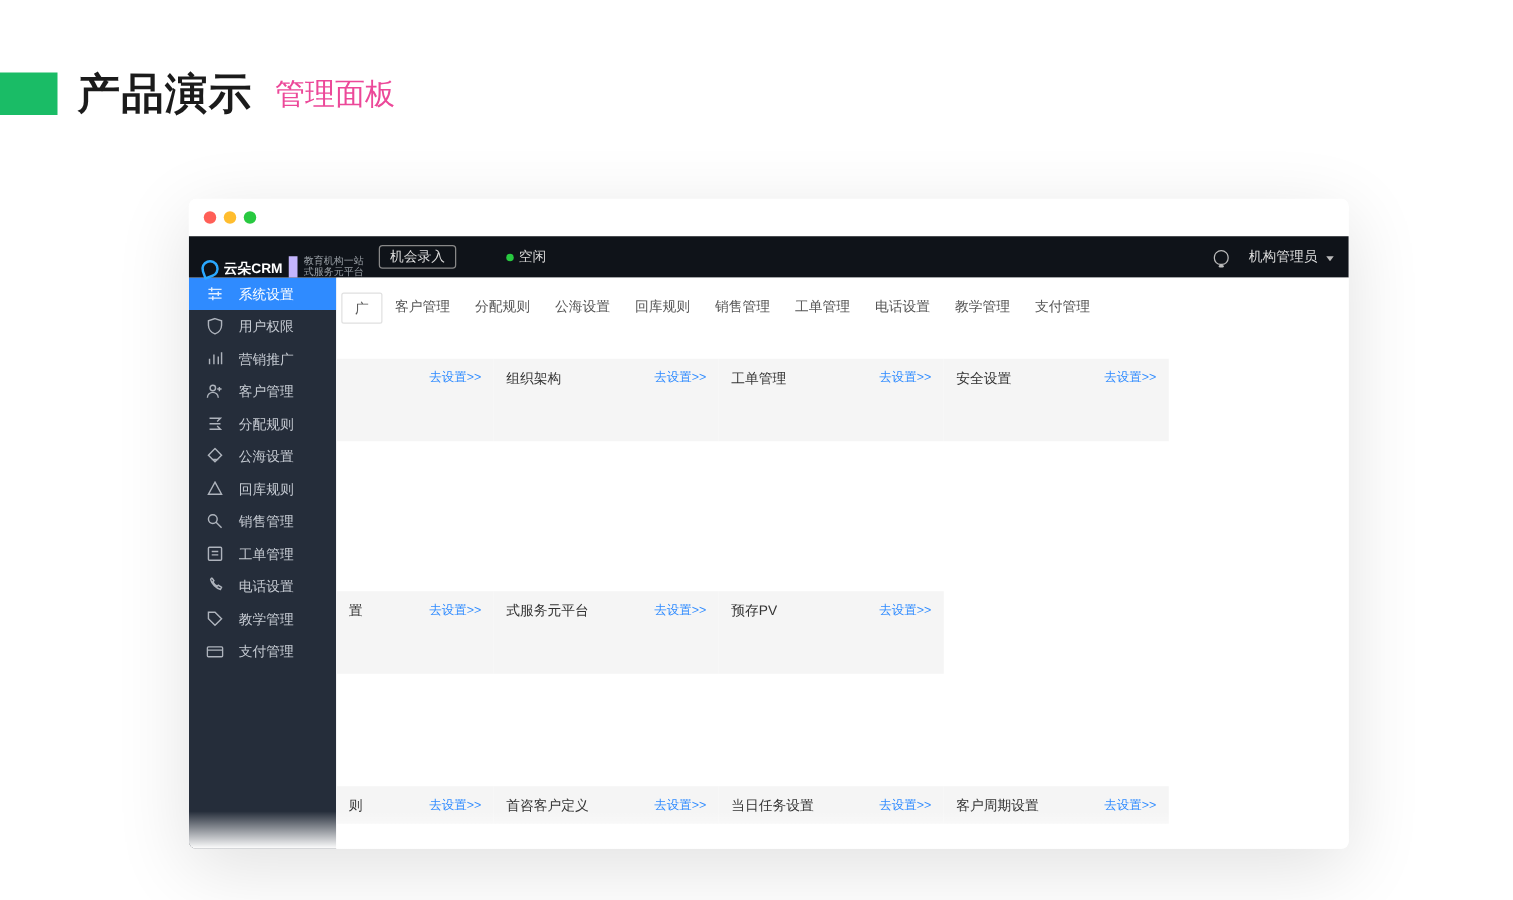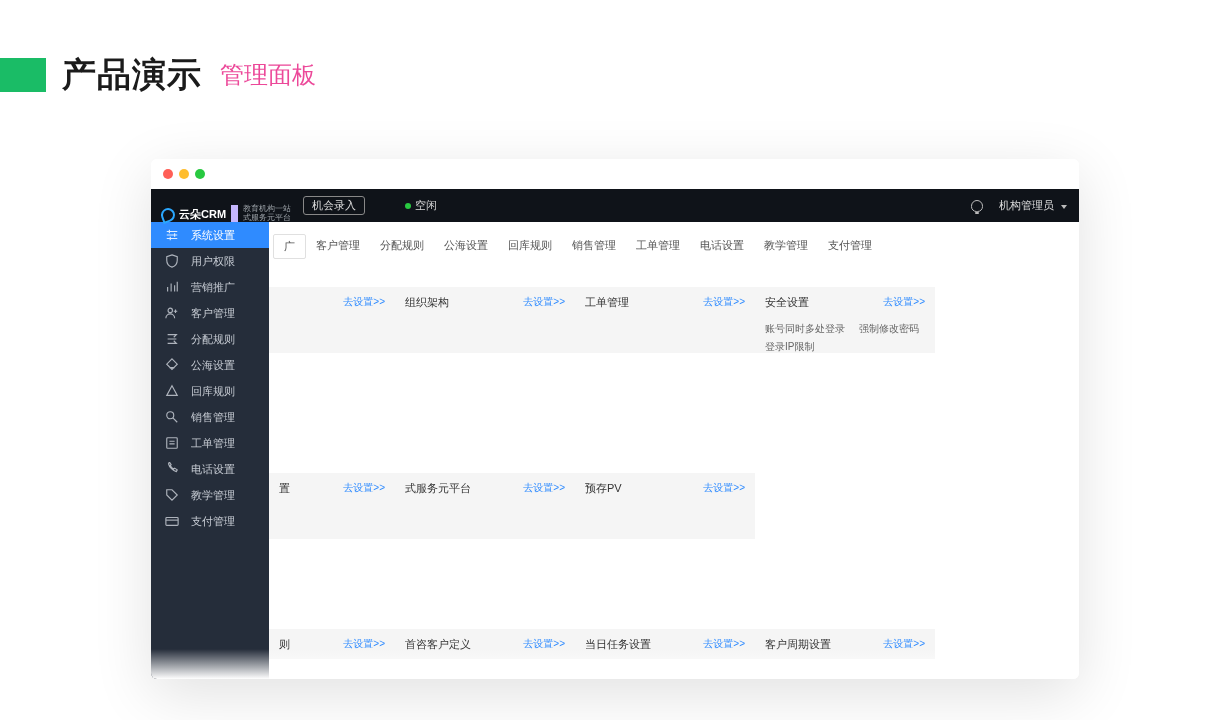--- a/index.html
+++ b/index.html
@@ -359,25 +359,20 @@
             <div class="title">组织架构</div>
             <div class="golink">去设置&gt;&gt;</div>
           </div>
           <div class="card">
             <div class="title">工单管理</div>
             <div class="golink">去设置&gt;&gt;</div>
           </div>
           <div class="card">
             <div class="title">安全设置</div>
             <div class="golink">去设置&gt;&gt;</div>
-            <div class="subs">
-              <span>账号同时多处登录</span>
-              <span>强制修改密码</span>
-              <span>登录IP限制</span>
-            </div>
           </div>
         </div>
       </div>
 
       <div class="sec-gap"></div>
 
       <div class="section">
         <div class="cards">
           <div class="card first">
             <div class="title">置</div>

